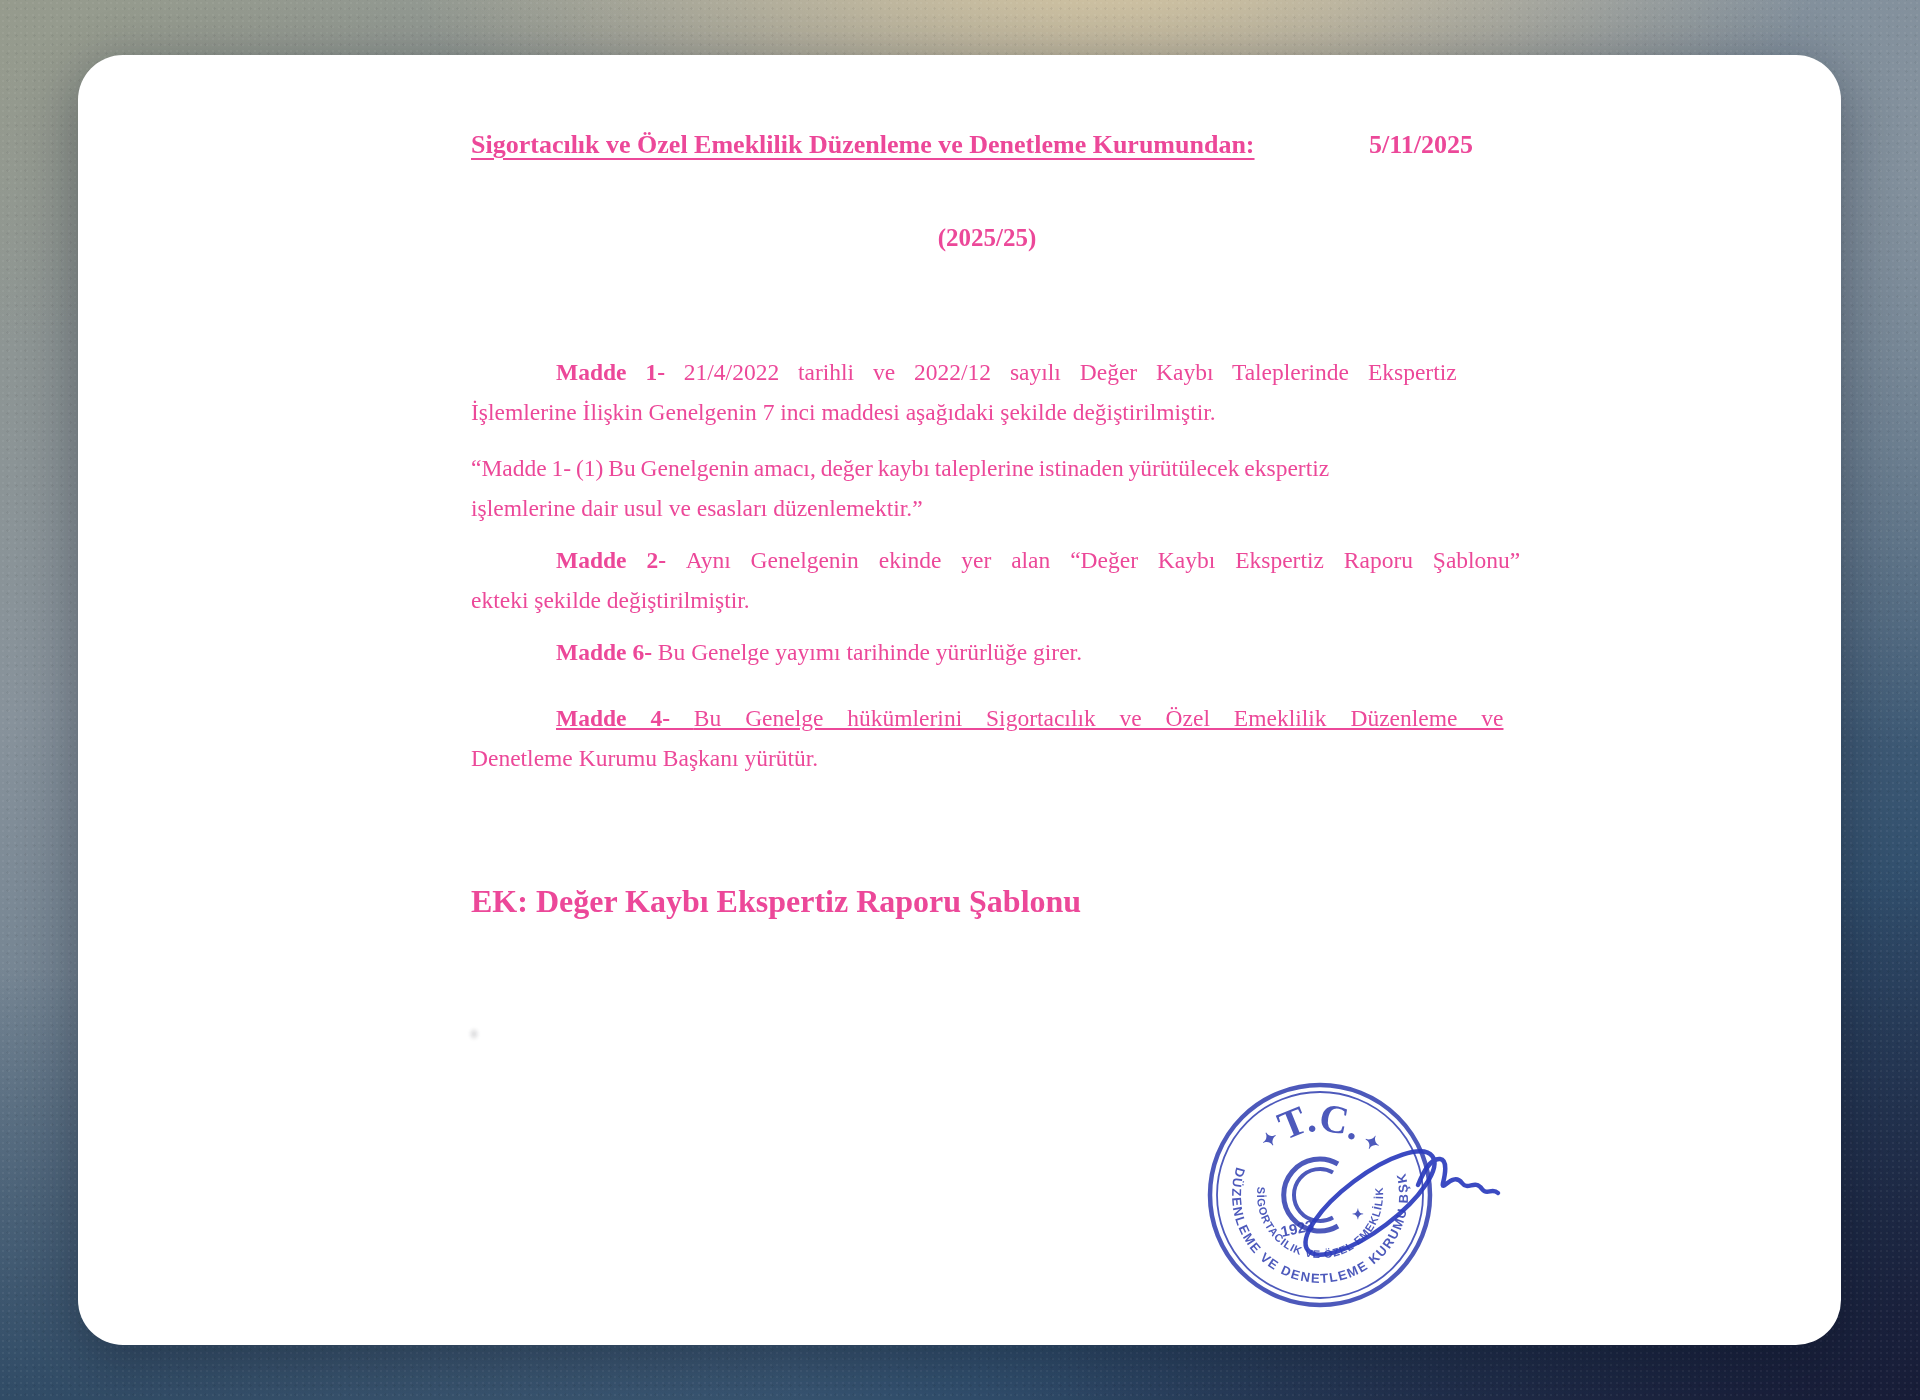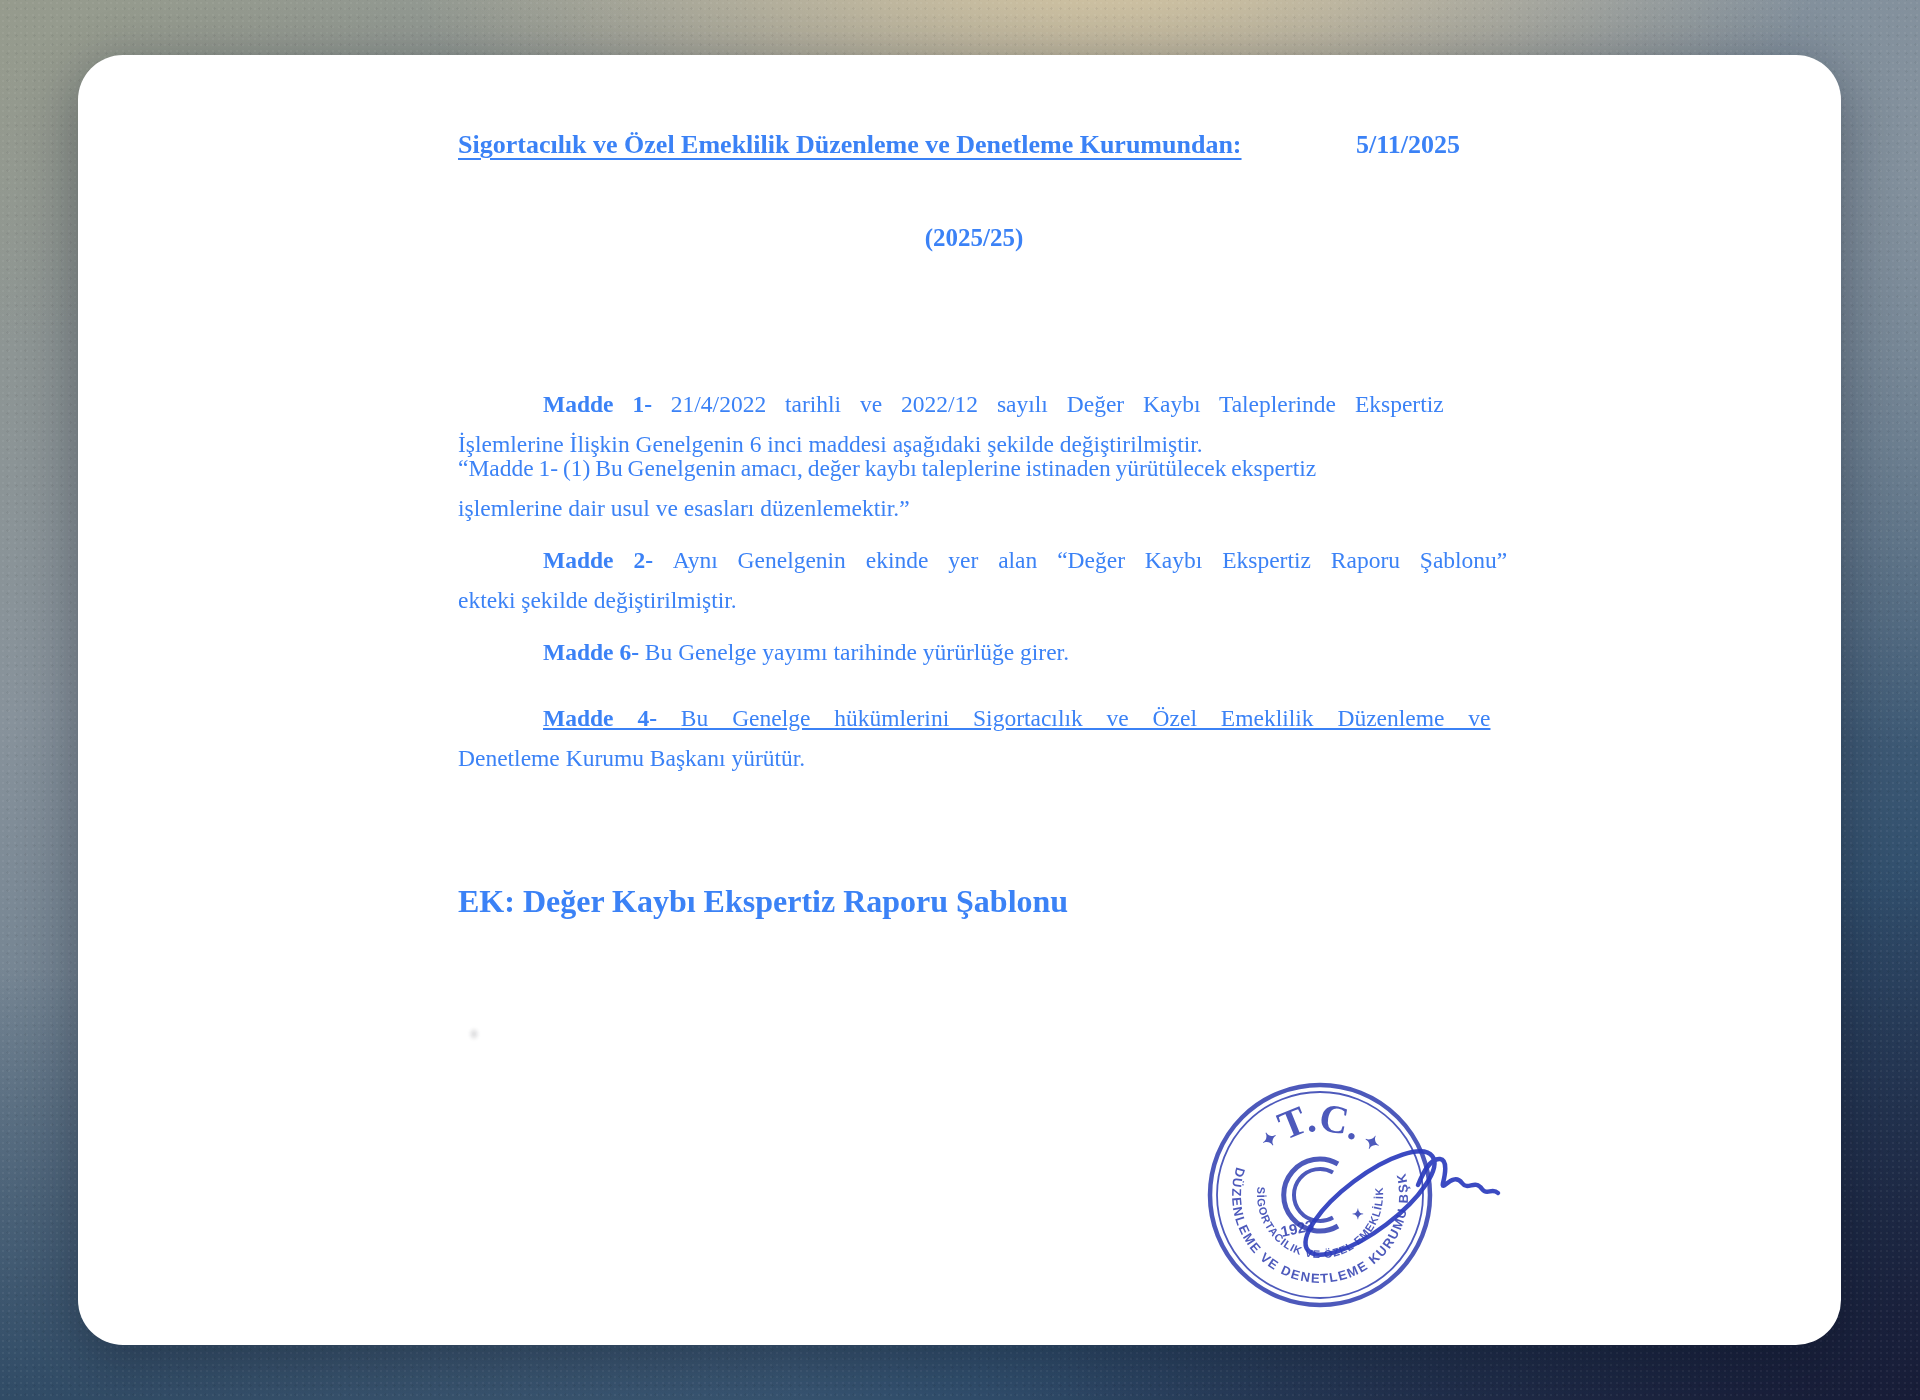--- a/index.html
+++ b/index.html
@@ -26,33 +26,33 @@
       radial-gradient(rgba(0,0,0,0.05) 1px, transparent 1.4px);
     background-size:6px 6px, 9px 9px;
     background-position:0 0, 3px 4px;
   }
   .paper {
     position:absolute; left:78px; top:55px; width:1763px; height:1290px;
     background:#ffffff; border-radius:45px;
     box-shadow:0 14px 55px rgba(8,12,28,0.38);
   }
   .content {
-    position:absolute; left:380px; top:0; width:1032px; height:100%;
-    color:#3b82f6;
+    position:absolute; left:393px; top:0; width:1032px; height:100%;
+    color:#ec4899;
   }
   .line { white-space:nowrap; }
   .header-row { position:absolute; top:73px; left:0; right:0; font-size:26px; font-weight:bold; line-height:34px; }
   .issuer { text-decoration:underline; text-decoration-thickness:2px; text-underline-offset:5px; }
   .doc-date { position:absolute; right:30px; top:0; }
   .title-block { position:absolute; top:166px; left:-20px; right:-20px; text-align:center;
                  font-size:25px; font-weight:bold; line-height:34px; }
   .para { position:absolute; left:0; right:0; font-size:23.5px; line-height:40px; }
   .para b { font-weight:bold; }
   .indent { padding-left:85px; }
-  .p1 { top:297px;margin-top:32px; } .p2 { top:393px; } .p3 { top:485px; } .p4 { top:577px; } .p5 { top:643px; }
+  .p1 { top:297px; } .p2 { top:393px; } .p3 { top:485px; } .p4 { top:577px; } .p5 { top:643px; }
   .p1 .l1 { word-spacing:13px; }
   .p2 .l1 { word-spacing:-1px; }
   .p3 .l1 { word-spacing:14px; }
   .p5 .l1 { word-spacing:18px;text-decoration:underline; }
   .ek-line { position:absolute; top:828px; left:0; font-size:32px; font-weight:bold; white-space:nowrap; }
   .stamp-wrap { position:absolute; left:1052px; top:1000px; width:480px; height:300px; }
   .stamp-ink { opacity:0.85; }
   .sig-ink { opacity:0.92; }
   .stamp-ring-text { font-family:"Liberation Sans", sans-serif; font-weight:bold; }
   .stamp-serif { font-family:"Liberation Serif", serif; font-weight:bold; }
@@ -77,21 +77,21 @@
       <span class="issuer line">Sigortacılık ve Özel Emeklilik Düzenleme ve Denetleme Kurumundan:</span>
       <span class="doc-date line">5/11/2025</span>
     </div>
 
     <div class="title-block">
       <div class="line">(2025/25)</div>
     </div>
 
     <div class="para p1">
       <div class="line l1 indent"><b>Madde 1- </b><span>21/4/2022 tarihli ve 2022/12 sayılı Değer Kaybı Taleplerinde Ekspertiz</span></div>
-      <div class="line l2">İşlemlerine İlişkin Genelgenin 6 inci maddesi aşağıdaki şekilde değiştirilmiştir.</div>
+      <div class="line l2">İşlemlerine İlişkin Genelgenin 7 inci maddesi aşağıdaki şekilde değiştirilmiştir.</div>
     </div>
 
     <div class="para p2">
       <div class="line l1">“Madde 1- (1) Bu Genelgenin amacı, değer kaybı taleplerine istinaden yürütülecek ekspertiz</div>
       <div class="line l2">işlemlerine dair usul ve esasları düzenlemektir.”</div>
     </div>
 
     <div class="para p3">
       <div class="line l1 indent"><b>Madde 2- </b><span>Aynı Genelgenin ekinde yer alan “Değer Kaybı Ekspertiz Raporu Şablonu”</span></div>
       <div class="line l2">ekteki şekilde değiştirilmiştir.</div>

